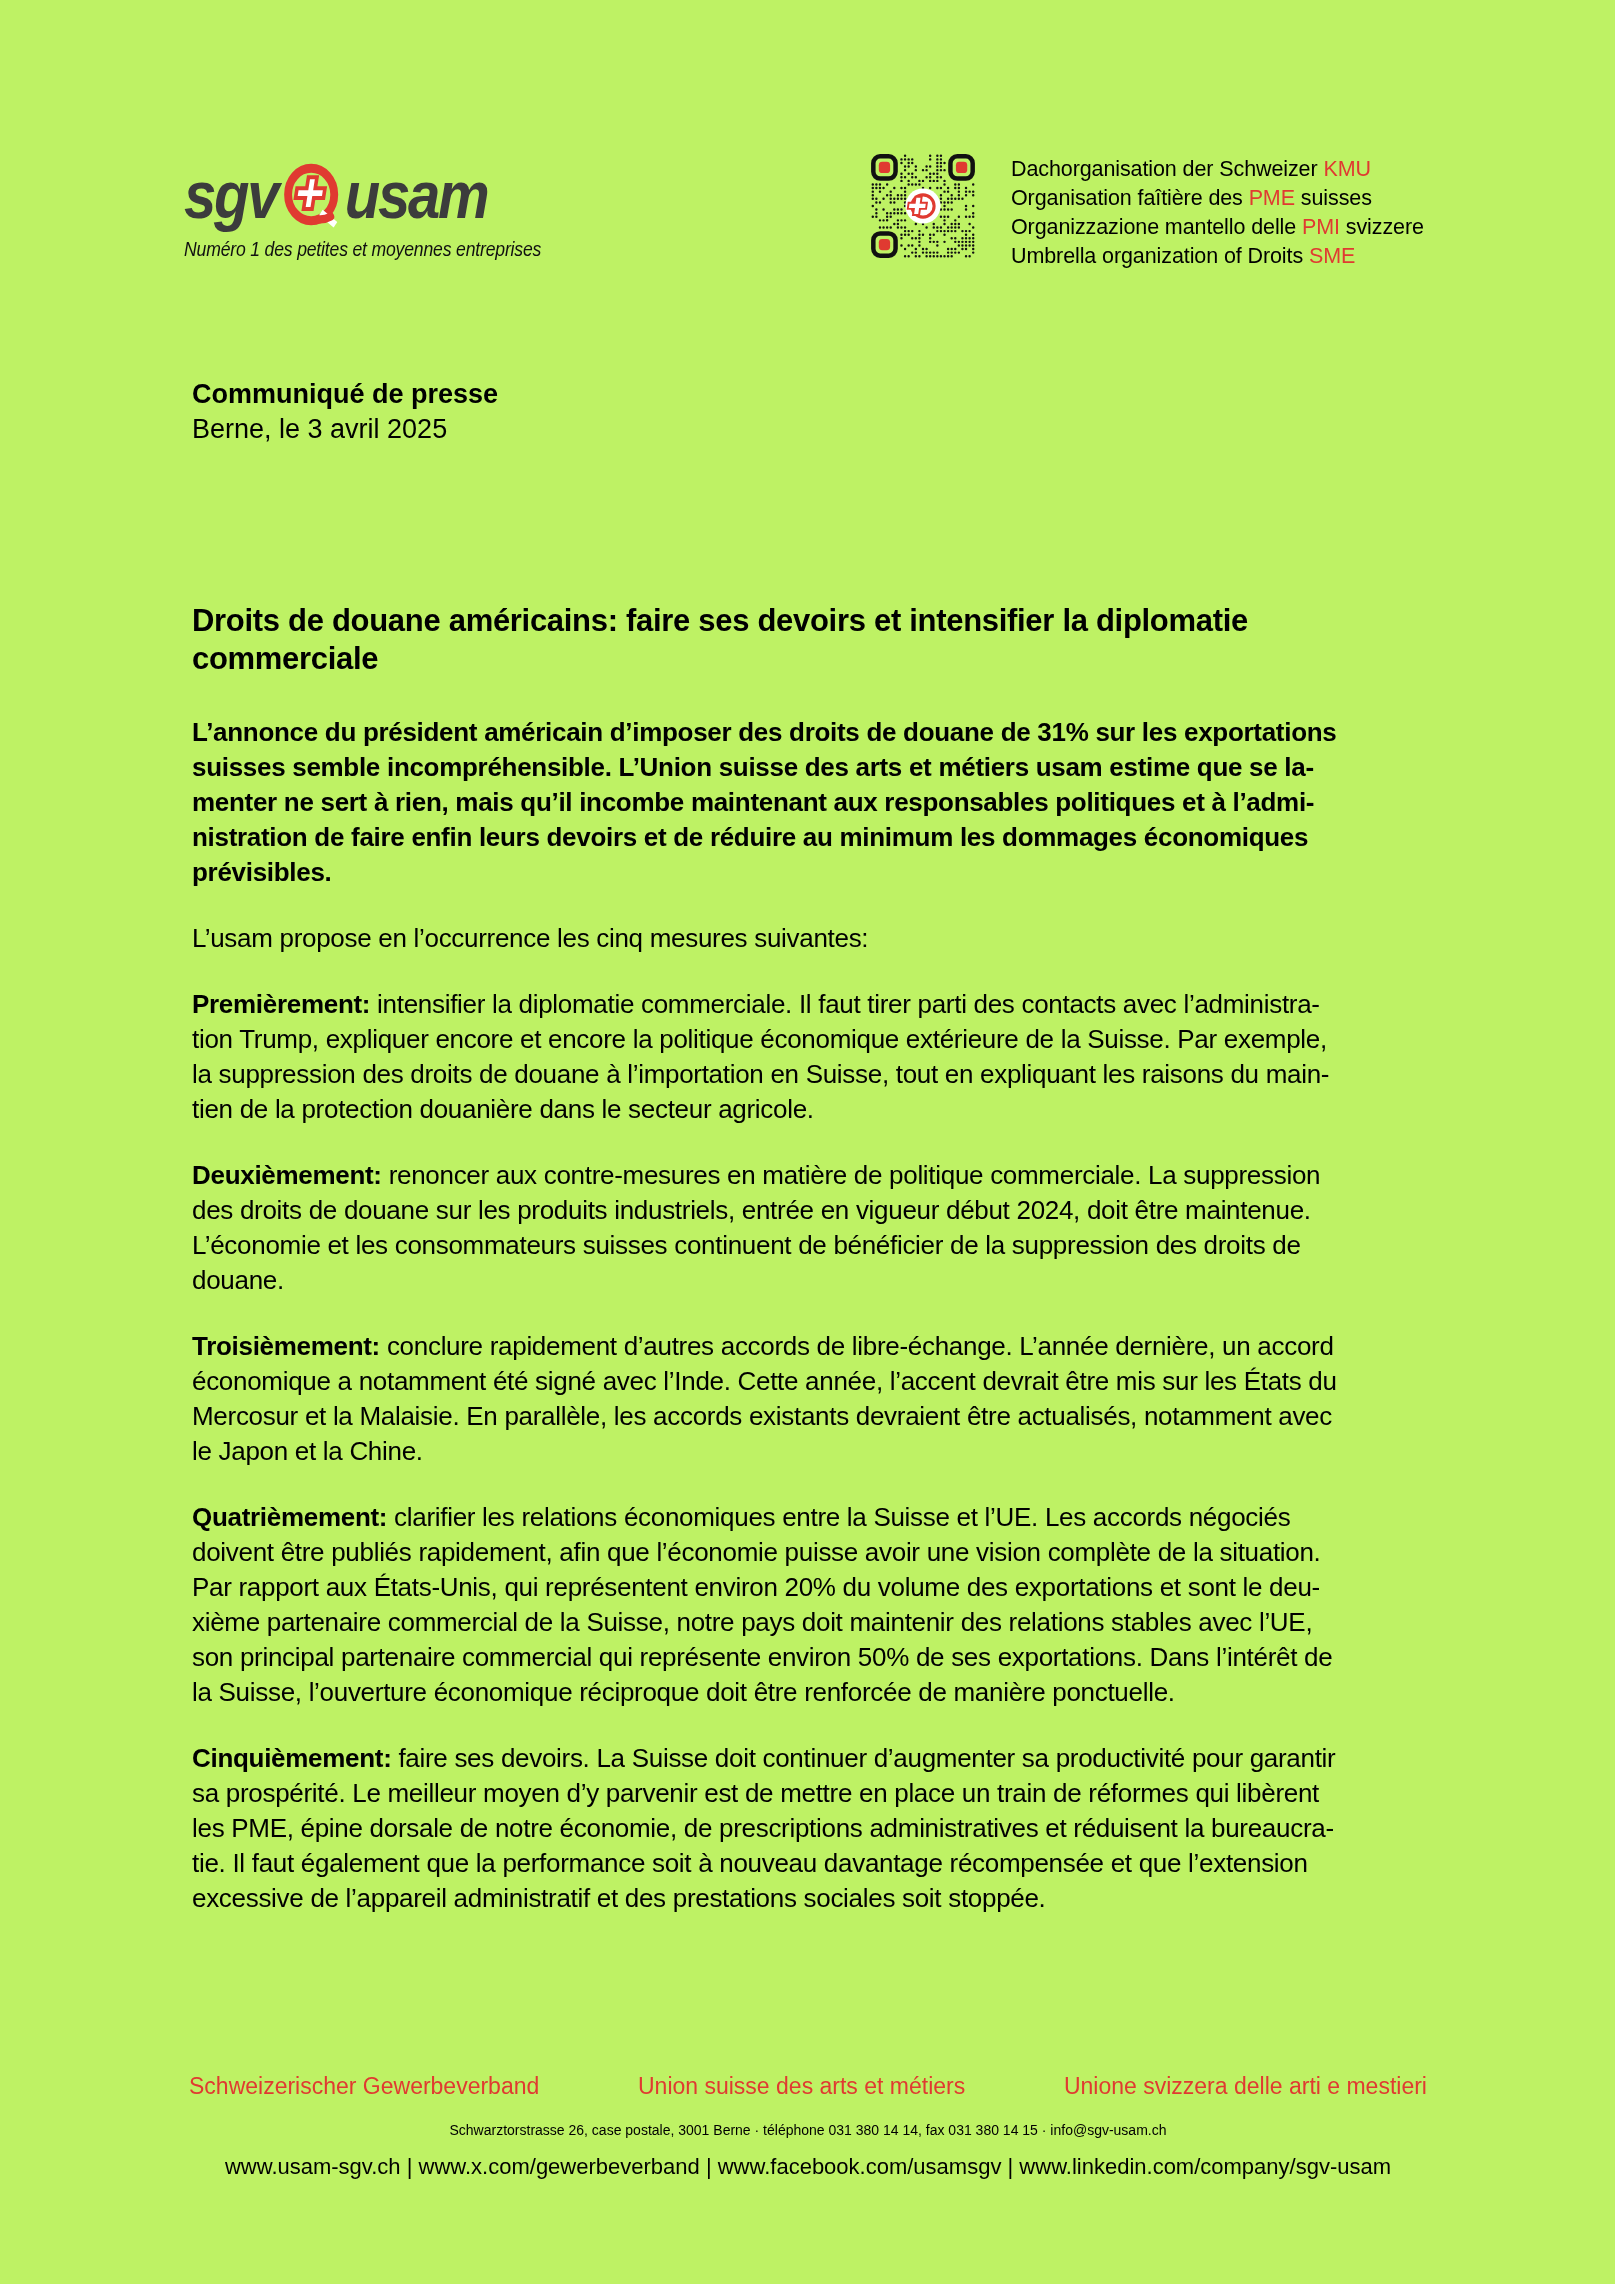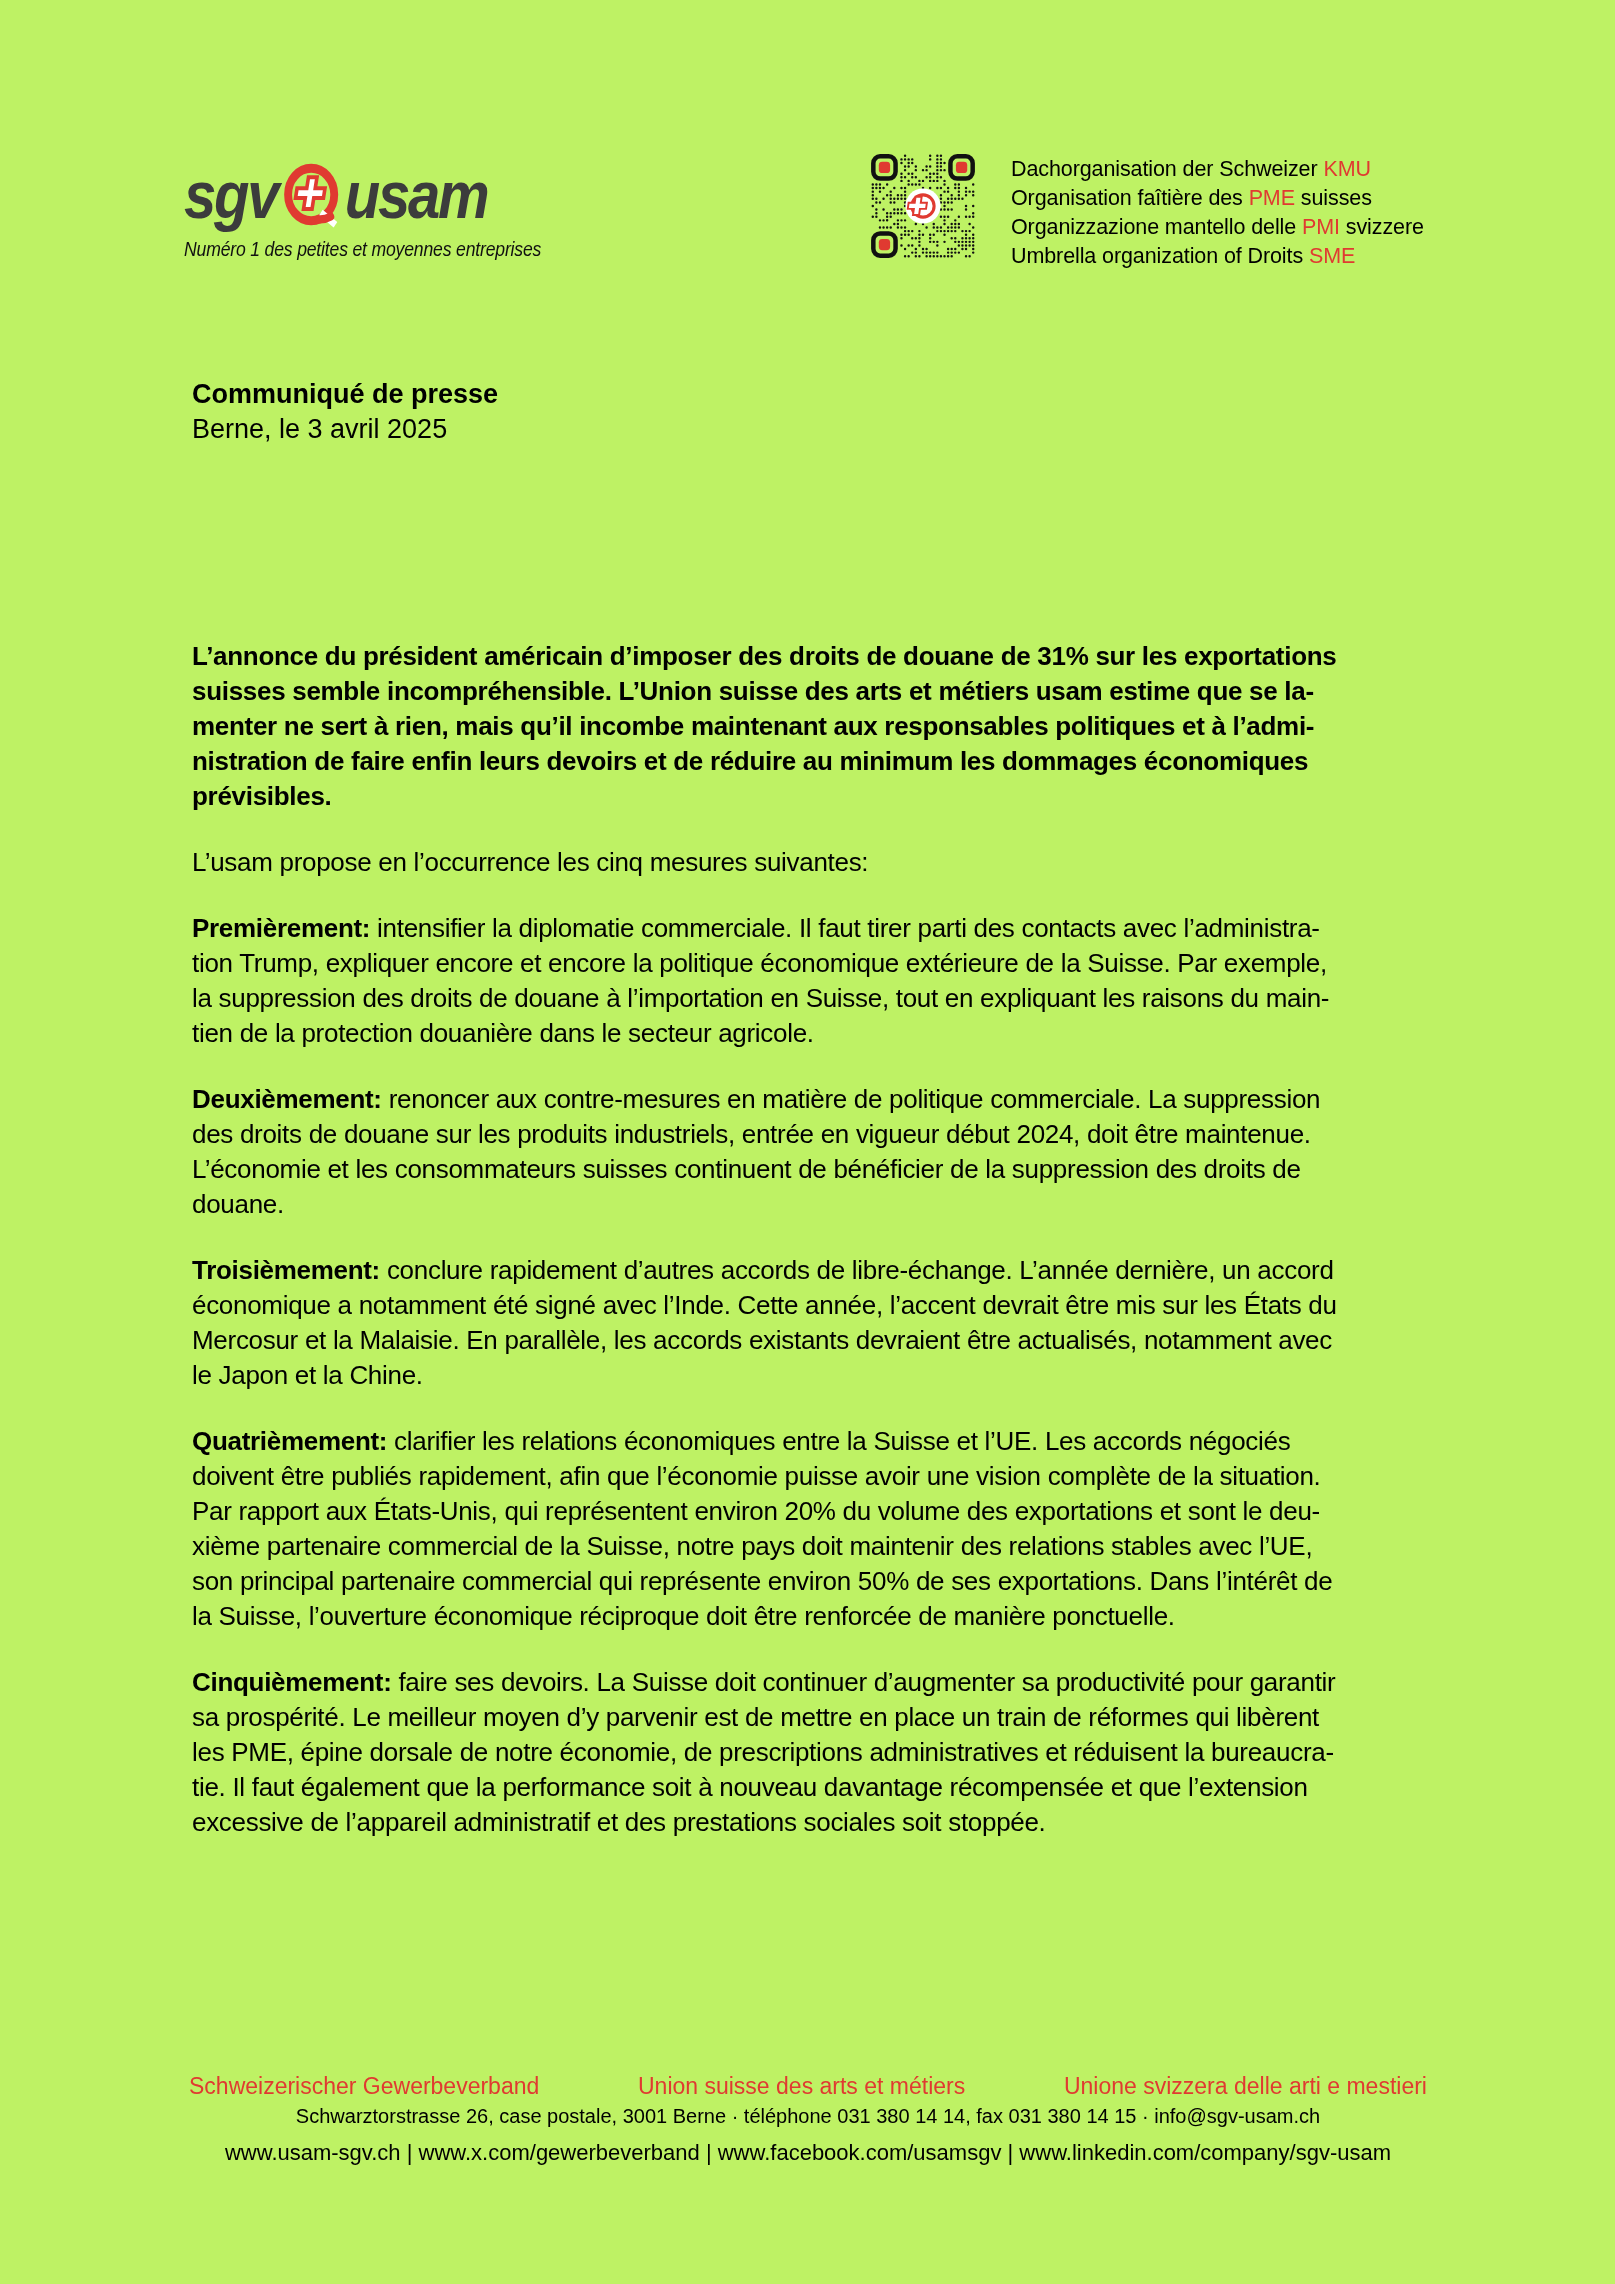--- a/index.html
+++ b/index.html
@@ -56,21 +56,21 @@
   .para .mtext{white-space:pre-line;}
   .lead{font-weight:bold; margin-top:37px;}
   .gap{margin-top:31px;}
 
   
   .footer{position:absolute; left:189px; top:2072px; width:1238px;}
   .footer-orgs{
     display:flex; justify-content:space-between;
     color:var(--red); font-size:23px; line-height:29px;
   }
-  .footer-address{text-align:center; font-size:20px; line-height:27px; margin-top:2px; color:#000;}
+  .footer-address{text-align:center; font-size:14px; line-height:27px; margin-top:16px; color:#000;}
   .footer-links{text-align:center; font-size:22px; line-height:27px; margin-top:8.5px; color:#000;}
   .footer a, .plainlink{color:#000; text-decoration:none;}
 </style>
 </head>
 <body>
 
 <div class="page">
 
   <div class="header-left">
     <div class="logo-row">
@@ -120,20 +120,22 @@
       <div><span>Umbrella organization of Droits </span><span class="org-red">SME</span><span></span></div>
     </div>
   </div>
 
   <div class="kicker-block">
     <div class="kicker">Communiqué de presse</div>
     <div>Berne, le 3 avril 2025</div>
   </div>
 
   <div class="main">
+    <h1 class="title">Droits de douane américains: faire ses devoirs et intensifier la diplomatie
+commerciale</h1>
 
     <p class="para lead">L’annonce du président américain d’imposer des droits de douane de 31% sur les exportations
 suisses semble incompréhensible. L’Union suisse des arts et métiers usam estime que se la-
 menter ne sert à rien, mais qu’il incombe maintenant aux responsables politiques et à l’admi-
 nistration de faire enfin leurs devoirs et de réduire au minimum les dommages économiques
 prévisibles.</p>
 
     <p class="para gap">L’usam propose en l’occurrence les cinq mesures suivantes:</p>
 
     <p class="para gap"><strong>Premièrement:</strong><span class="mtext"> intensifier la diplomatie commerciale. Il faut tirer parti des contacts avec l’administra-

